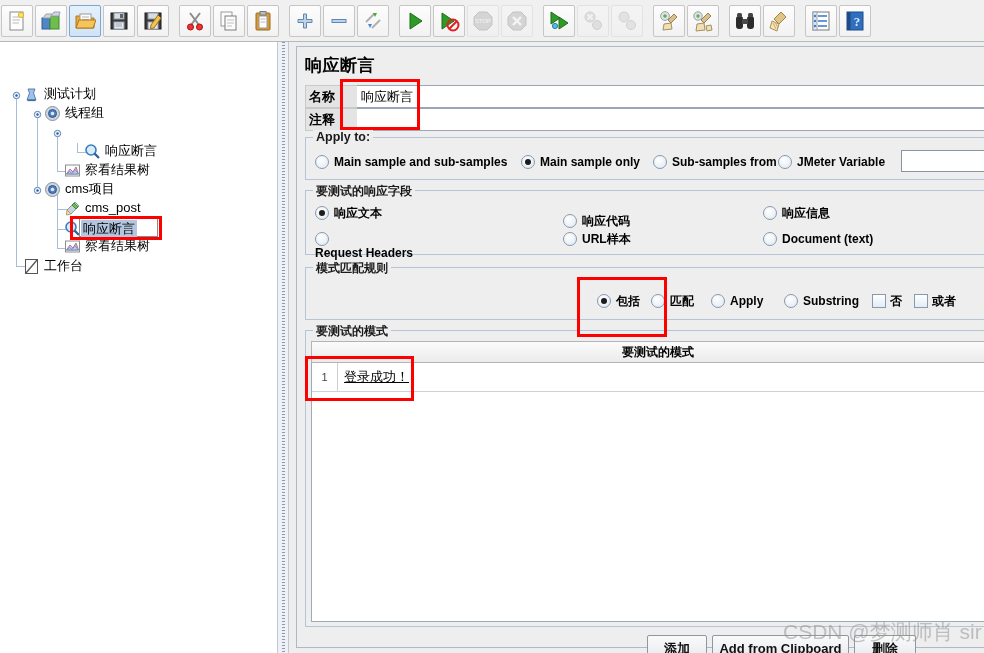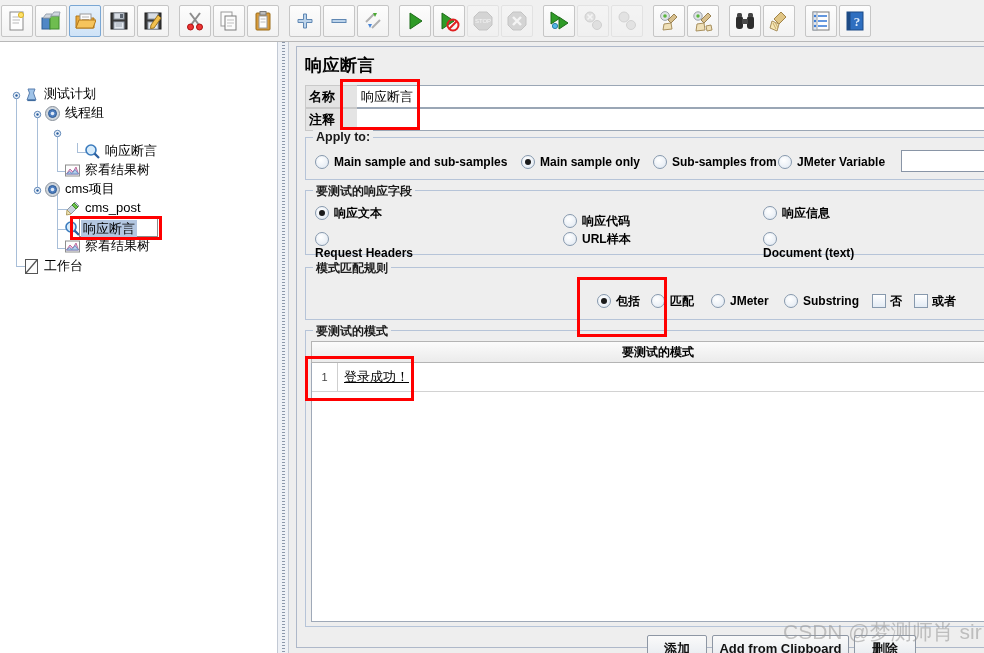--- a/index.html
+++ b/index.html
@@ -709,40 +709,40 @@
       </div>
 
       <div class="radio" style="left:9px; top:41px;flex-direction:column;">
         <span class="dot"></span>
         <span class="rlabel">Request Headers</span>
       </div>
       <div class="radio" style="left:257px; top:41px;">
         <span class="dot"></span>
         <span class="rlabel">URL样本</span>
       </div>
-      <div class="radio" style="left:457px; top:41px;flex-direction:column;">
+      <div class="radio" style="left:457px; top:41px;">
         <span class="dot"></span>
         <span class="rlabel">Document (text)</span>
       </div>
     </div>
 
     <div class="grp" style="left:8px; top:220px; width:705px; height:53px;">
       <div class="grp-title">模式匹配规则</div>
 
       <div class="radio on" style="left:291px; top:26px;">
         <span class="dot"></span>
         <span class="rlabel">包括</span>
       </div>
       <div class="radio" style="left:345px; top:26px;">
         <span class="dot"></span>
         <span class="rlabel">匹配</span>
       </div>
       <div class="radio" style="left:405px; top:26px;">
         <span class="dot"></span>
-        <span class="rlabel">JMeter</span>
+        <span class="rlabel">Apply</span>
       </div>
       <div class="radio" style="left:478px; top:26px;">
         <span class="dot"></span>
         <span class="rlabel">Substring</span>
       </div>
 
       <div class="checkb" style="left:566px; top:26px;">
         <span class="box"></span>
         <span class="clabel">否</span>
       </div>

